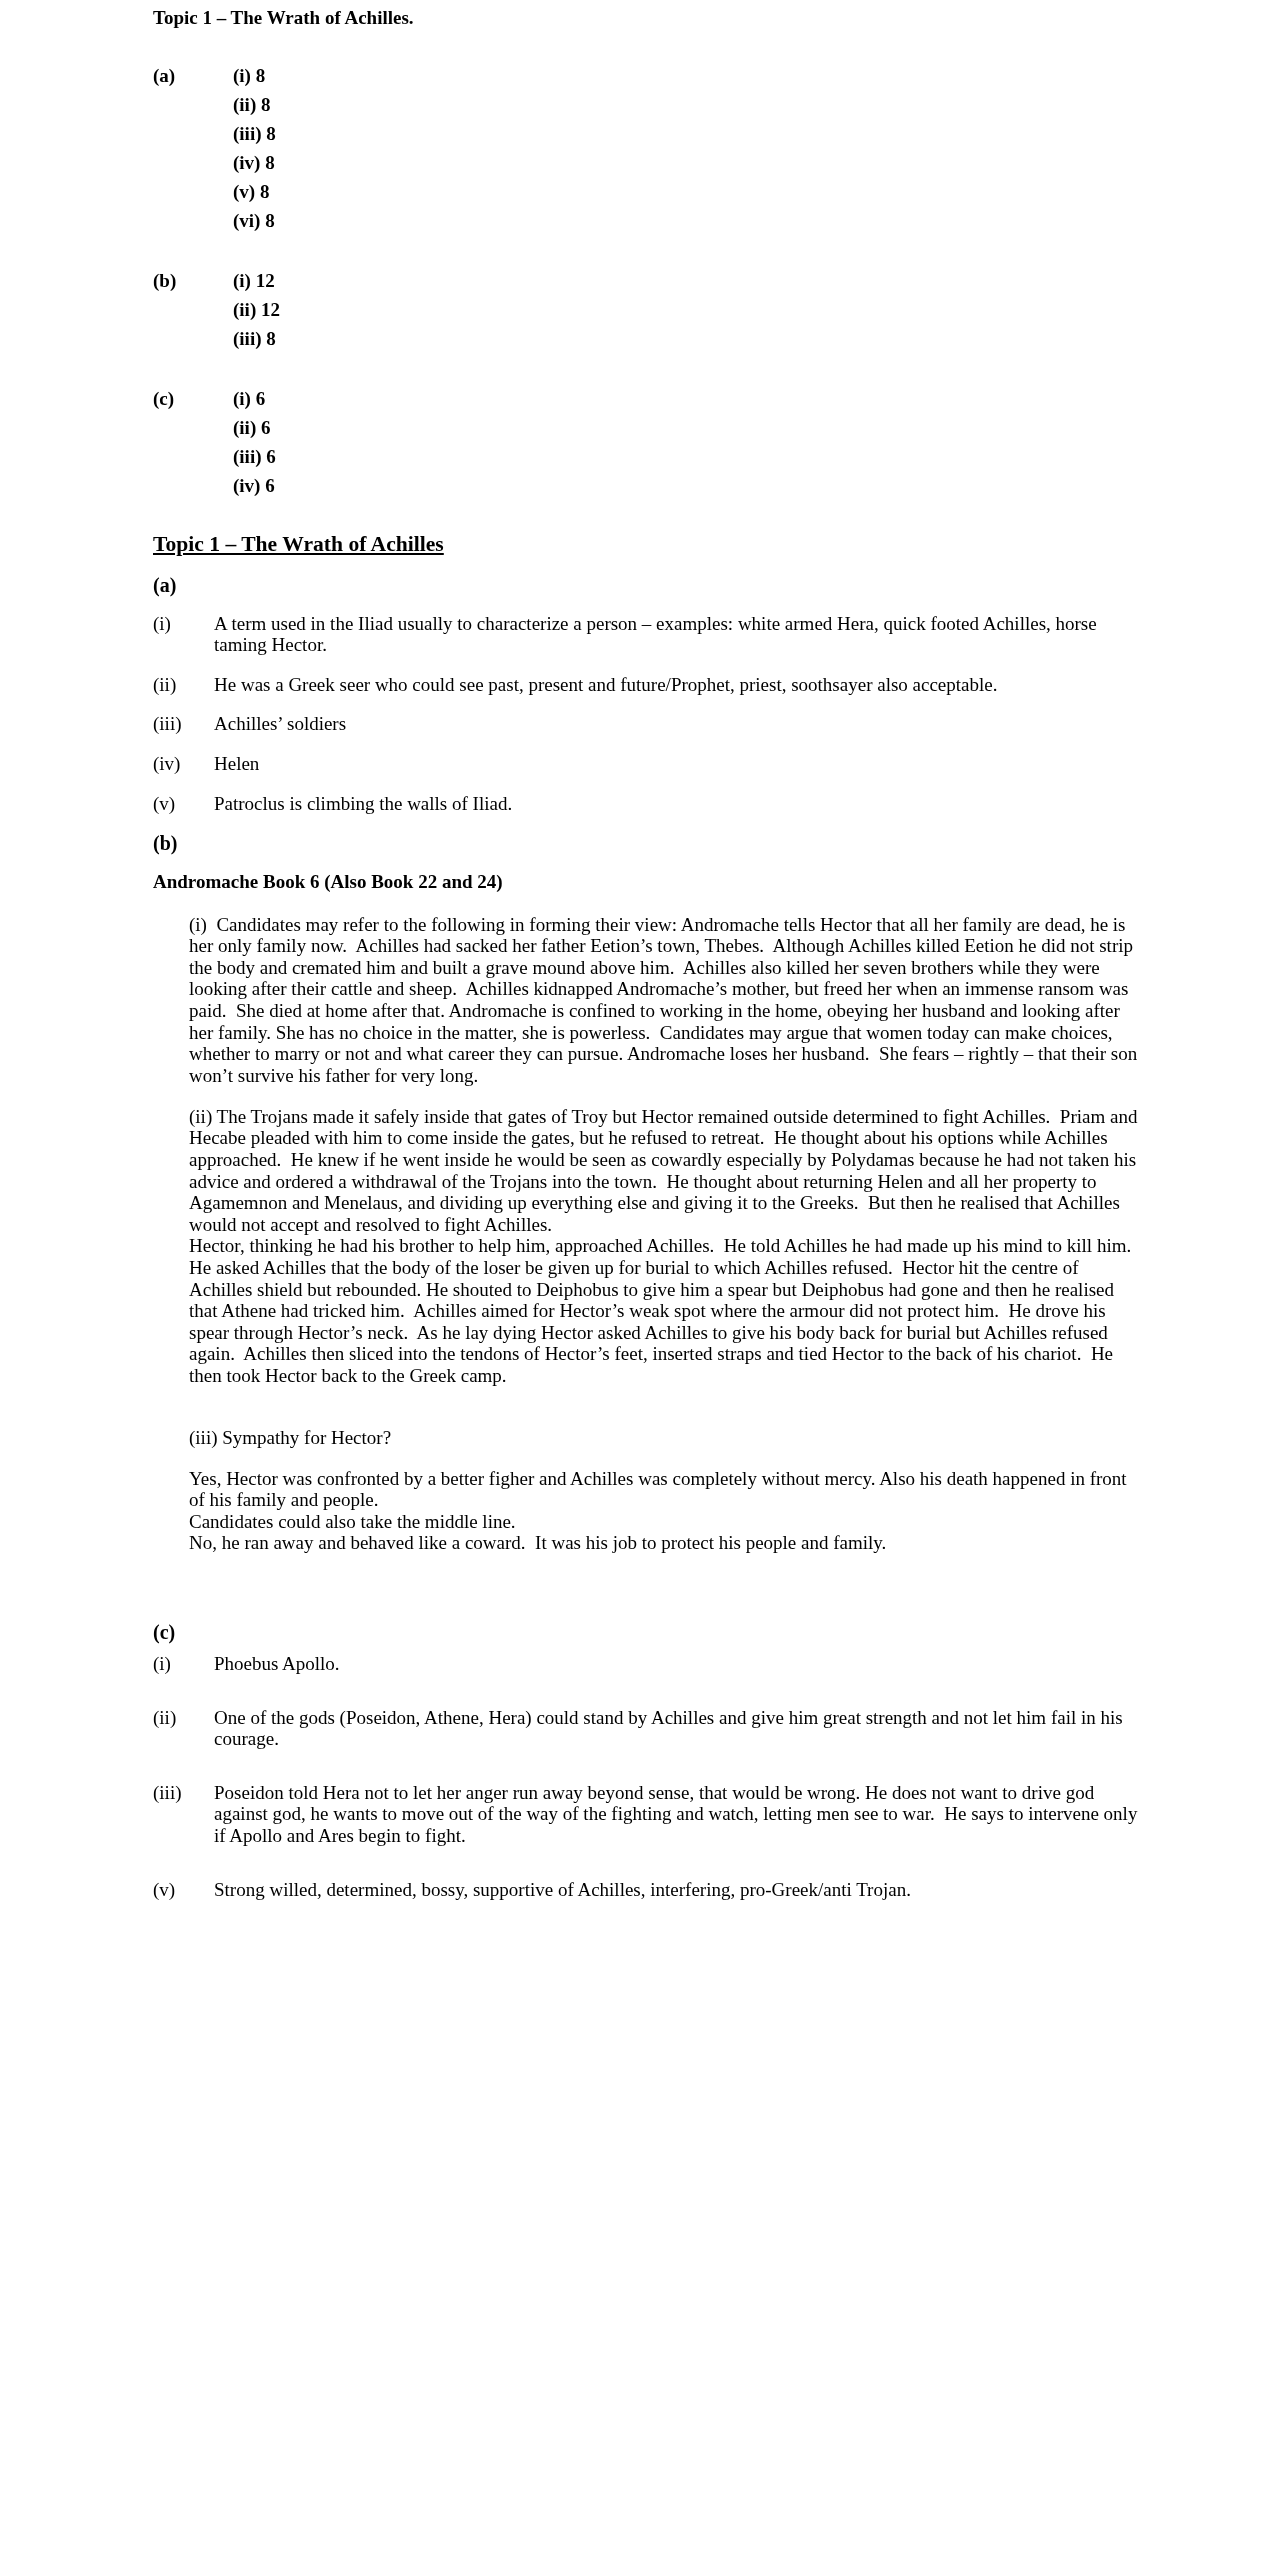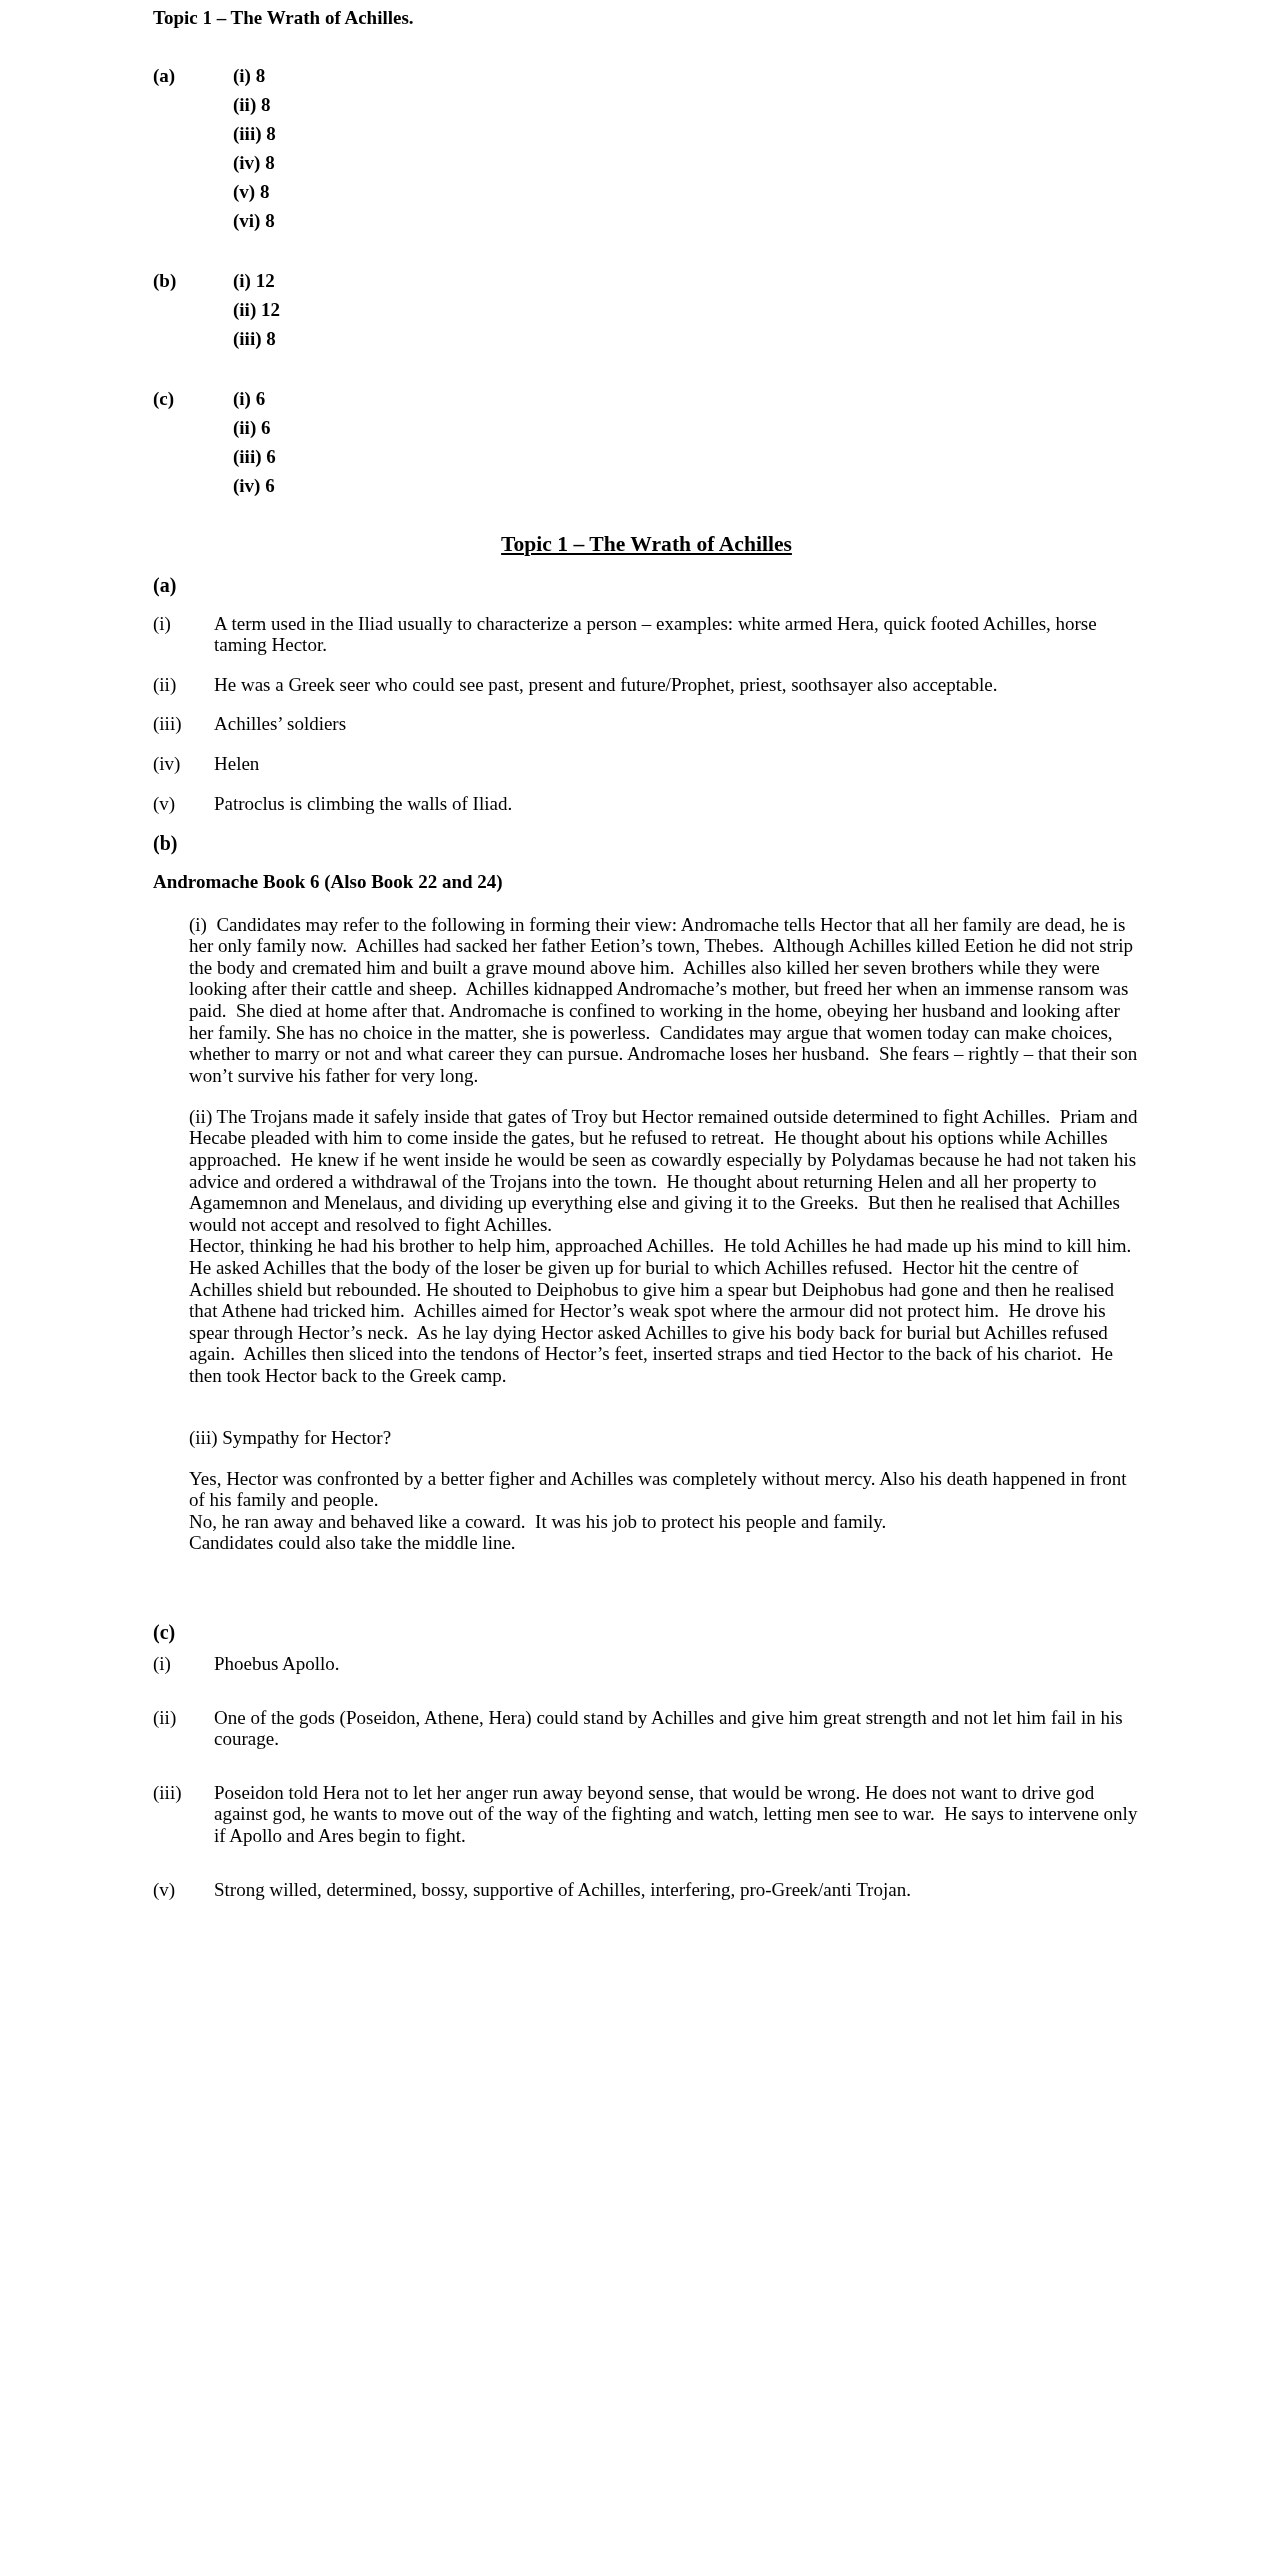--- a/index.html
+++ b/index.html
@@ -13,21 +13,21 @@
     font-size: 19px;
     line-height: 21.6px;
     padding: 7px 124px 0 153px;
     overflow: hidden;
   }
   .marks-header { font-weight: bold; margin-bottom: 32px; }
   .marks-group { display: flex; line-height: 29px; font-weight: bold; margin-bottom: 31px; }
   .marks-label { width: 80px; flex: 0 0 80px; }
   .main-title {
     font-size: 21.6px; line-height: 26.4px; font-weight: bold;
-    text-decoration: underline; text-align: center;
+    text-decoration: underline; text-align: left;
     margin: 16.7px 0 16.7px;
   }
   .sec-label { font-size: 20px; line-height: 23.6px; font-weight: bold; margin-bottom: 15.3px; }
   .qa-item { display: flex; margin-bottom: 18px; }
   .qa-num { width: 61px; flex: 0 0 61px; }
   .qa-text { flex: 1; white-space: pre-wrap; }
   .subheading { font-weight: bold; margin-bottom: 21px; }
   .para { white-space: pre-wrap; margin-bottom: 19.5px; margin-left: 36px; }
   .para.joined { margin-bottom: 0; }
   .para.cont { margin-bottom: 23.6px; }
@@ -104,22 +104,22 @@
   <div class="subheading">Andromache Book 6 (Also Book 22 and 24)</div>
 
   <p class="para">(i)  Candidates may refer to the following in forming their view: Andromache tells Hector that all her family are dead, he is her only family now.  Achilles had sacked her father Eetion’s town, Thebes.  Although Achilles killed Eetion he did not strip the body and cremated him and built a grave mound above him.  Achilles also killed her seven brothers while they were looking after their cattle and sheep.  Achilles kidnapped Andromache’s mother, but freed her when an immense ransom was paid.  She died at home after that. Andromache is confined to working in the home, obeying her husband and looking after her family. She has no choice in the matter, she is powerless.  Candidates may argue that women today can make choices, whether to marry or not and what career they can pursue. Andromache loses her husband.  She fears – rightly – that their son won’t survive his father for very long.</p>
 
   <p class="para joined">(ii) The Trojans made it safely inside that gates of Troy but Hector remained outside determined to fight Achilles.  Priam and Hecabe pleaded with him to come inside the gates, but he refused to retreat.  He thought about his options while Achilles approached.  He knew if he went inside he would be seen as cowardly especially by Polydamas because he had not taken his advice and ordered a withdrawal of the Trojans into the town.  He thought about returning Helen and all her property to Agamemnon and Menelaus, and dividing up everything else and giving it to the Greeks.  But then he realised that Achilles would not accept and resolved to fight Achilles.</p>
   <p class="para">Hector, thinking he had his brother to help him, approached Achilles.  He told Achilles he had made up his mind to kill him.  He asked Achilles that the body of the loser be given up for burial to which Achilles refused.  Hector hit the centre of Achilles shield but rebounded. He shouted to Deiphobus to give him a spear but Deiphobus had gone and then he realised that Athene had tricked him.  Achilles aimed for Hector’s weak spot where the armour did not protect him.  He drove his spear through Hector’s neck.  As he lay dying Hector asked Achilles to give his body back for burial but Achilles refused again.  Achilles then sliced into the tendons of Hector’s feet, inserted straps and tied Hector to the back of his chariot.  He then took Hector back to the Greek camp.</p>
 
   <p class="para gap-top-lg">(iii) Sympathy for Hector?</p>
 
   <p class="para line">Yes, Hector was confronted by a better figher and Achilles was completely without mercy. Also his death happened in front of his family and people.</p>
+  <p class="para line">Candidates could also take the middle line.</p>
   <p class="para line">No, he ran away and behaved like a coward.  It was his job to protect his people and family.</p>
-  <p class="para line">Candidates could also take the middle line.</p>
 
   <div class="sec-label sec-label-c">(c)</div>
 
   <div class="qa-item qa-item-c">
     <div class="qa-num">(i)</div>
     <div class="qa-text">Phoebus Apollo.</div>
   </div>
   <div class="qa-item qa-item-c">
     <div class="qa-num">(ii)</div>
     <div class="qa-text">One of the gods (Poseidon, Athene, Hera) could stand by Achilles and give him great strength and not let him fail in his courage.</div>

